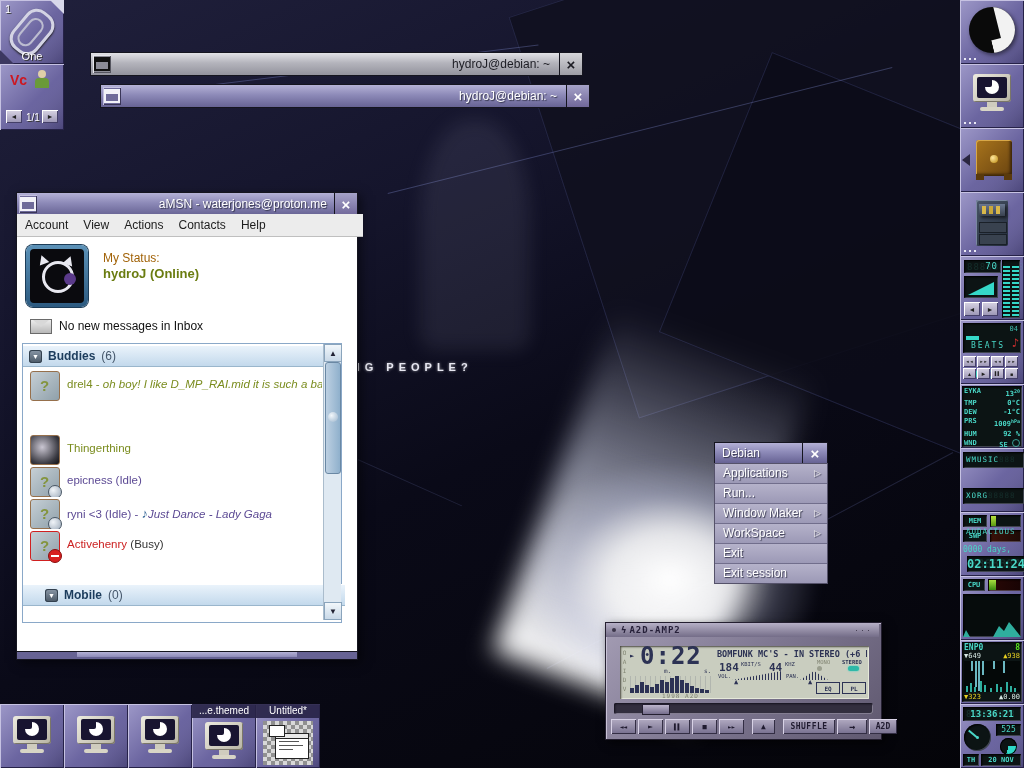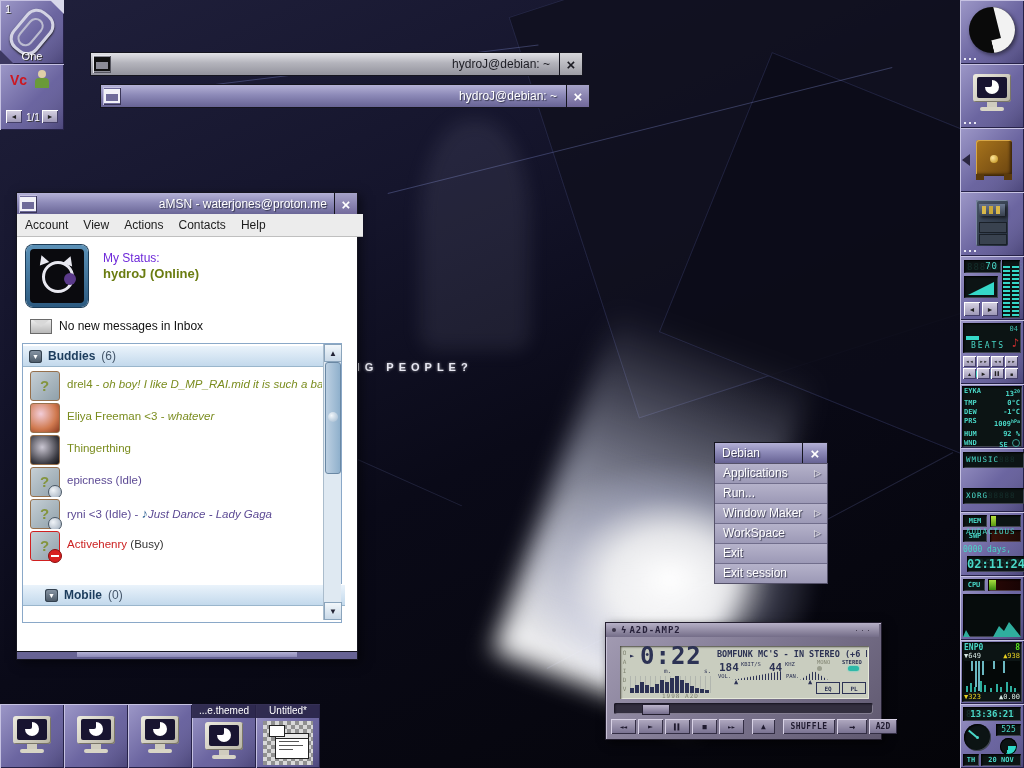--- a/index.html
+++ b/index.html
@@ -186,21 +186,21 @@
     </div>
 
     <div class="abs" style="left:9px;top:52px;width:62px;height:62px;border-radius:7px;background:linear-gradient(#5c92b8,#2c5a80);box-shadow:0 0 0 1px #1d3d58;">
       <div class="abs" style="left:4px;top:4px;width:54px;height:54px;border-radius:4px;background:#0a0a0e;overflow:hidden;">
         <div class="abs" style="left:12px;top:12px;width:26px;height:26px;border:3px solid #e8e8f0;border-radius:50%;"></div>
         <div class="abs" style="left:8px;top:6px;width:0;height:0;border-left:5px solid transparent;border-right:5px solid transparent;border-bottom:9px solid #e8e8f0;transform:rotate(-20deg);"></div>
         <div class="abs" style="left:34px;top:7px;width:0;height:0;border-left:5px solid transparent;border-right:5px solid transparent;border-bottom:9px solid #e8e8f0;transform:rotate(20deg);"></div>
         <div class="abs" style="left:34px;top:24px;width:12px;height:12px;border-radius:50%;background:#5a3a8a;"></div>
       </div>
     </div>
-    <span class="abs" style="left:86px;top:58px;font-size:12px;color:#6d28d9;">My Status:</span>
+    <span class="abs" style="left:86px;top:58px;font-size:12px;color:#a16207;">My Status:</span>
     <span class="abs" style="left:86px;top:73px;font-size:13px;font-weight:bold;color:#6a7c10;">hydroJ (Online)</span>
 
     <div class="abs" style="left:13px;top:126px;width:20px;height:13px;background:linear-gradient(#ececec,#b8b8b8);border:1px solid #6a6a6a;">
       <div class="abs" style="left:2px;top:0;width:0;height:0;border-left:8px solid transparent;border-right:8px solid transparent;border-top:7px solid #d8d8d8;"></div>
     </div>
     <span class="abs" style="left:42px;top:126px;font-size:12px;color:#111;">No new messages in Inbox</span>
 
     <div class="abs" style="left:5px;top:150px;width:318px;height:278px;border:1px solid #8aa8c8;background:#fff;">
       <div class="grp-hdr abs" style="left:0;top:1px;width:300px;height:20px;padding-left:6px;">
         <span class="grp-btn">
@@ -208,24 +208,20 @@
           </span>
         <span style="font-weight:bold;color:#1c3c5c;">Buddies</span>
         <span style="color:#44566a;">(6)</span>
       </div>
 
       <div class="buddy" style="top:25px;">
         <div class="bicon">
             <span class="q">?</span>
           </div>
         <div class="btext"><span class="n-on">drel4</span><span class="n-on"> - </span><span class="s-on">oh boy! I like D_MP_RAI.mid it is such a banger</span></div>
-      </div>
-      <div class="buddy" style="top:57px;">
-        <div class="bicon" style="background:radial-gradient(circle at 35% 35%,#f2cdd8,#d07a50 60%,#8a3a20);"></div>
-        <div class="btext"><span class="n-on">Eliya Freeman &lt;3</span><span class="n-on"> - </span><span class="s-on">whatever</span></div>
       </div>
       <div class="buddy" style="top:89px;">
         <div class="bicon" style="background:radial-gradient(circle at 40% 40%,#cac6d2,#3a3a42 70%,#101014);"></div>
         <div class="btext"><span class="n-on">Thingerthing</span></div>
       </div>
       <div class="buddy" style="top:121px;">
         <div class="bicon">
             <span class="q">?</span>
             <span class="badge idle"></span>
           </div>

